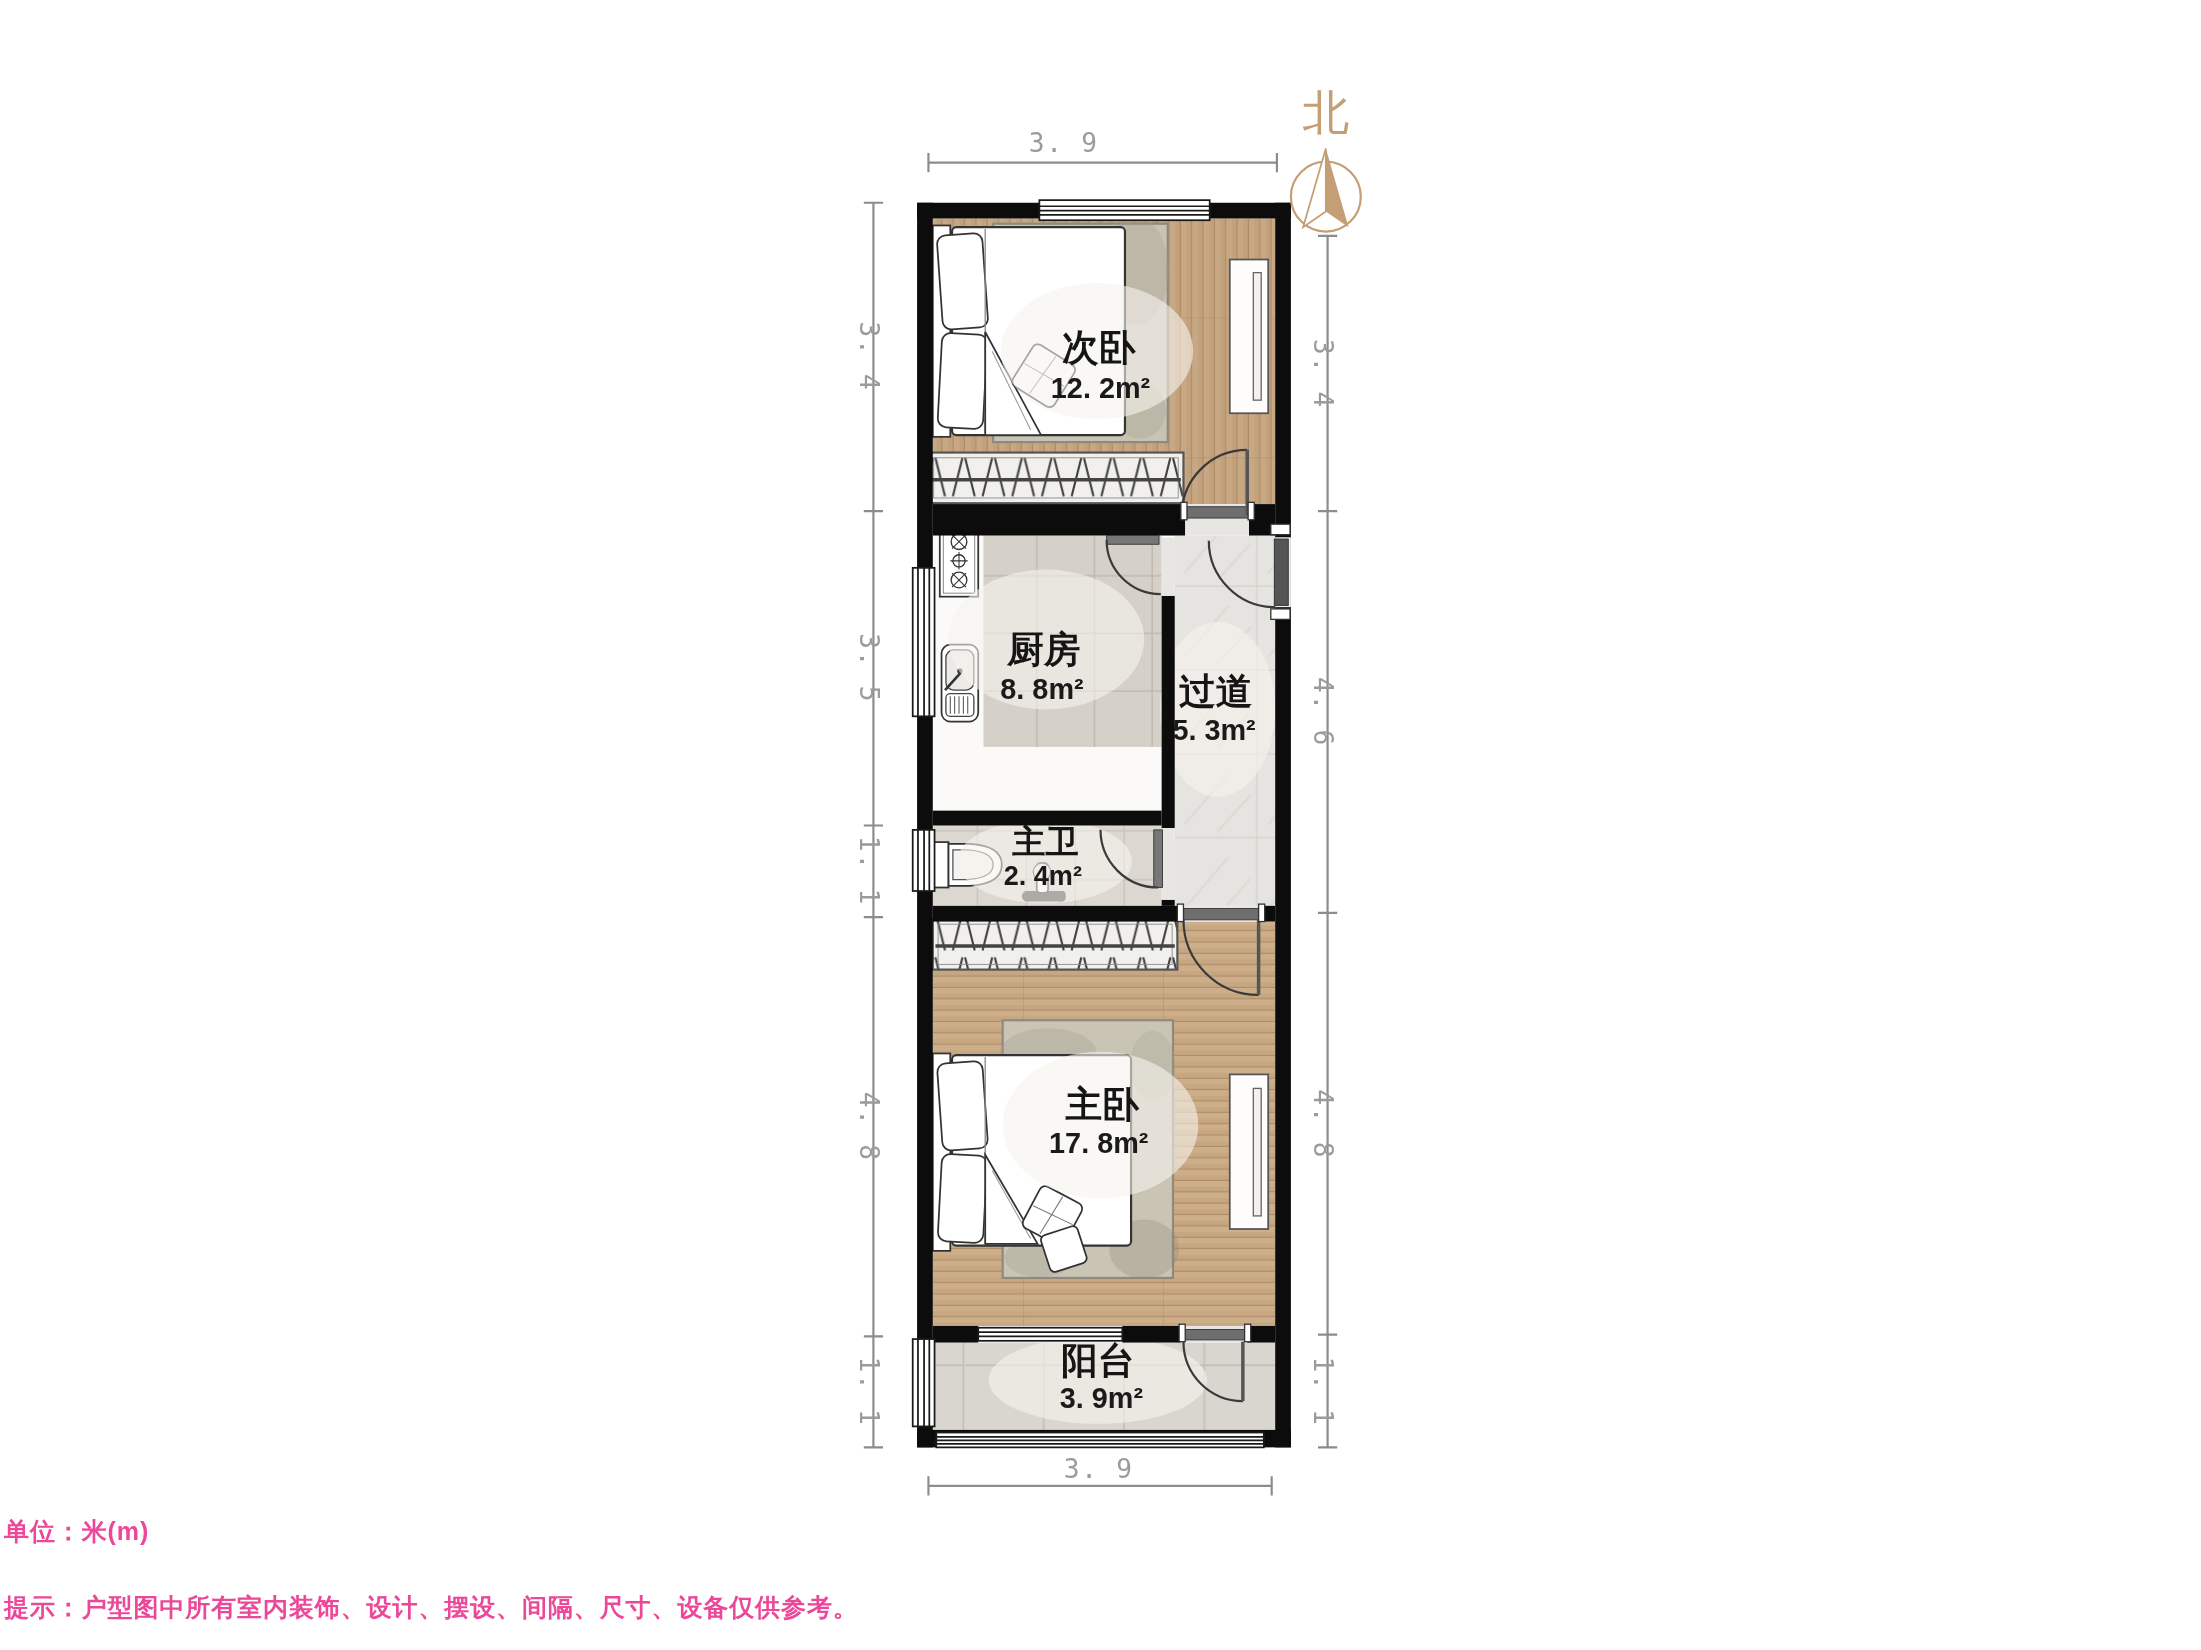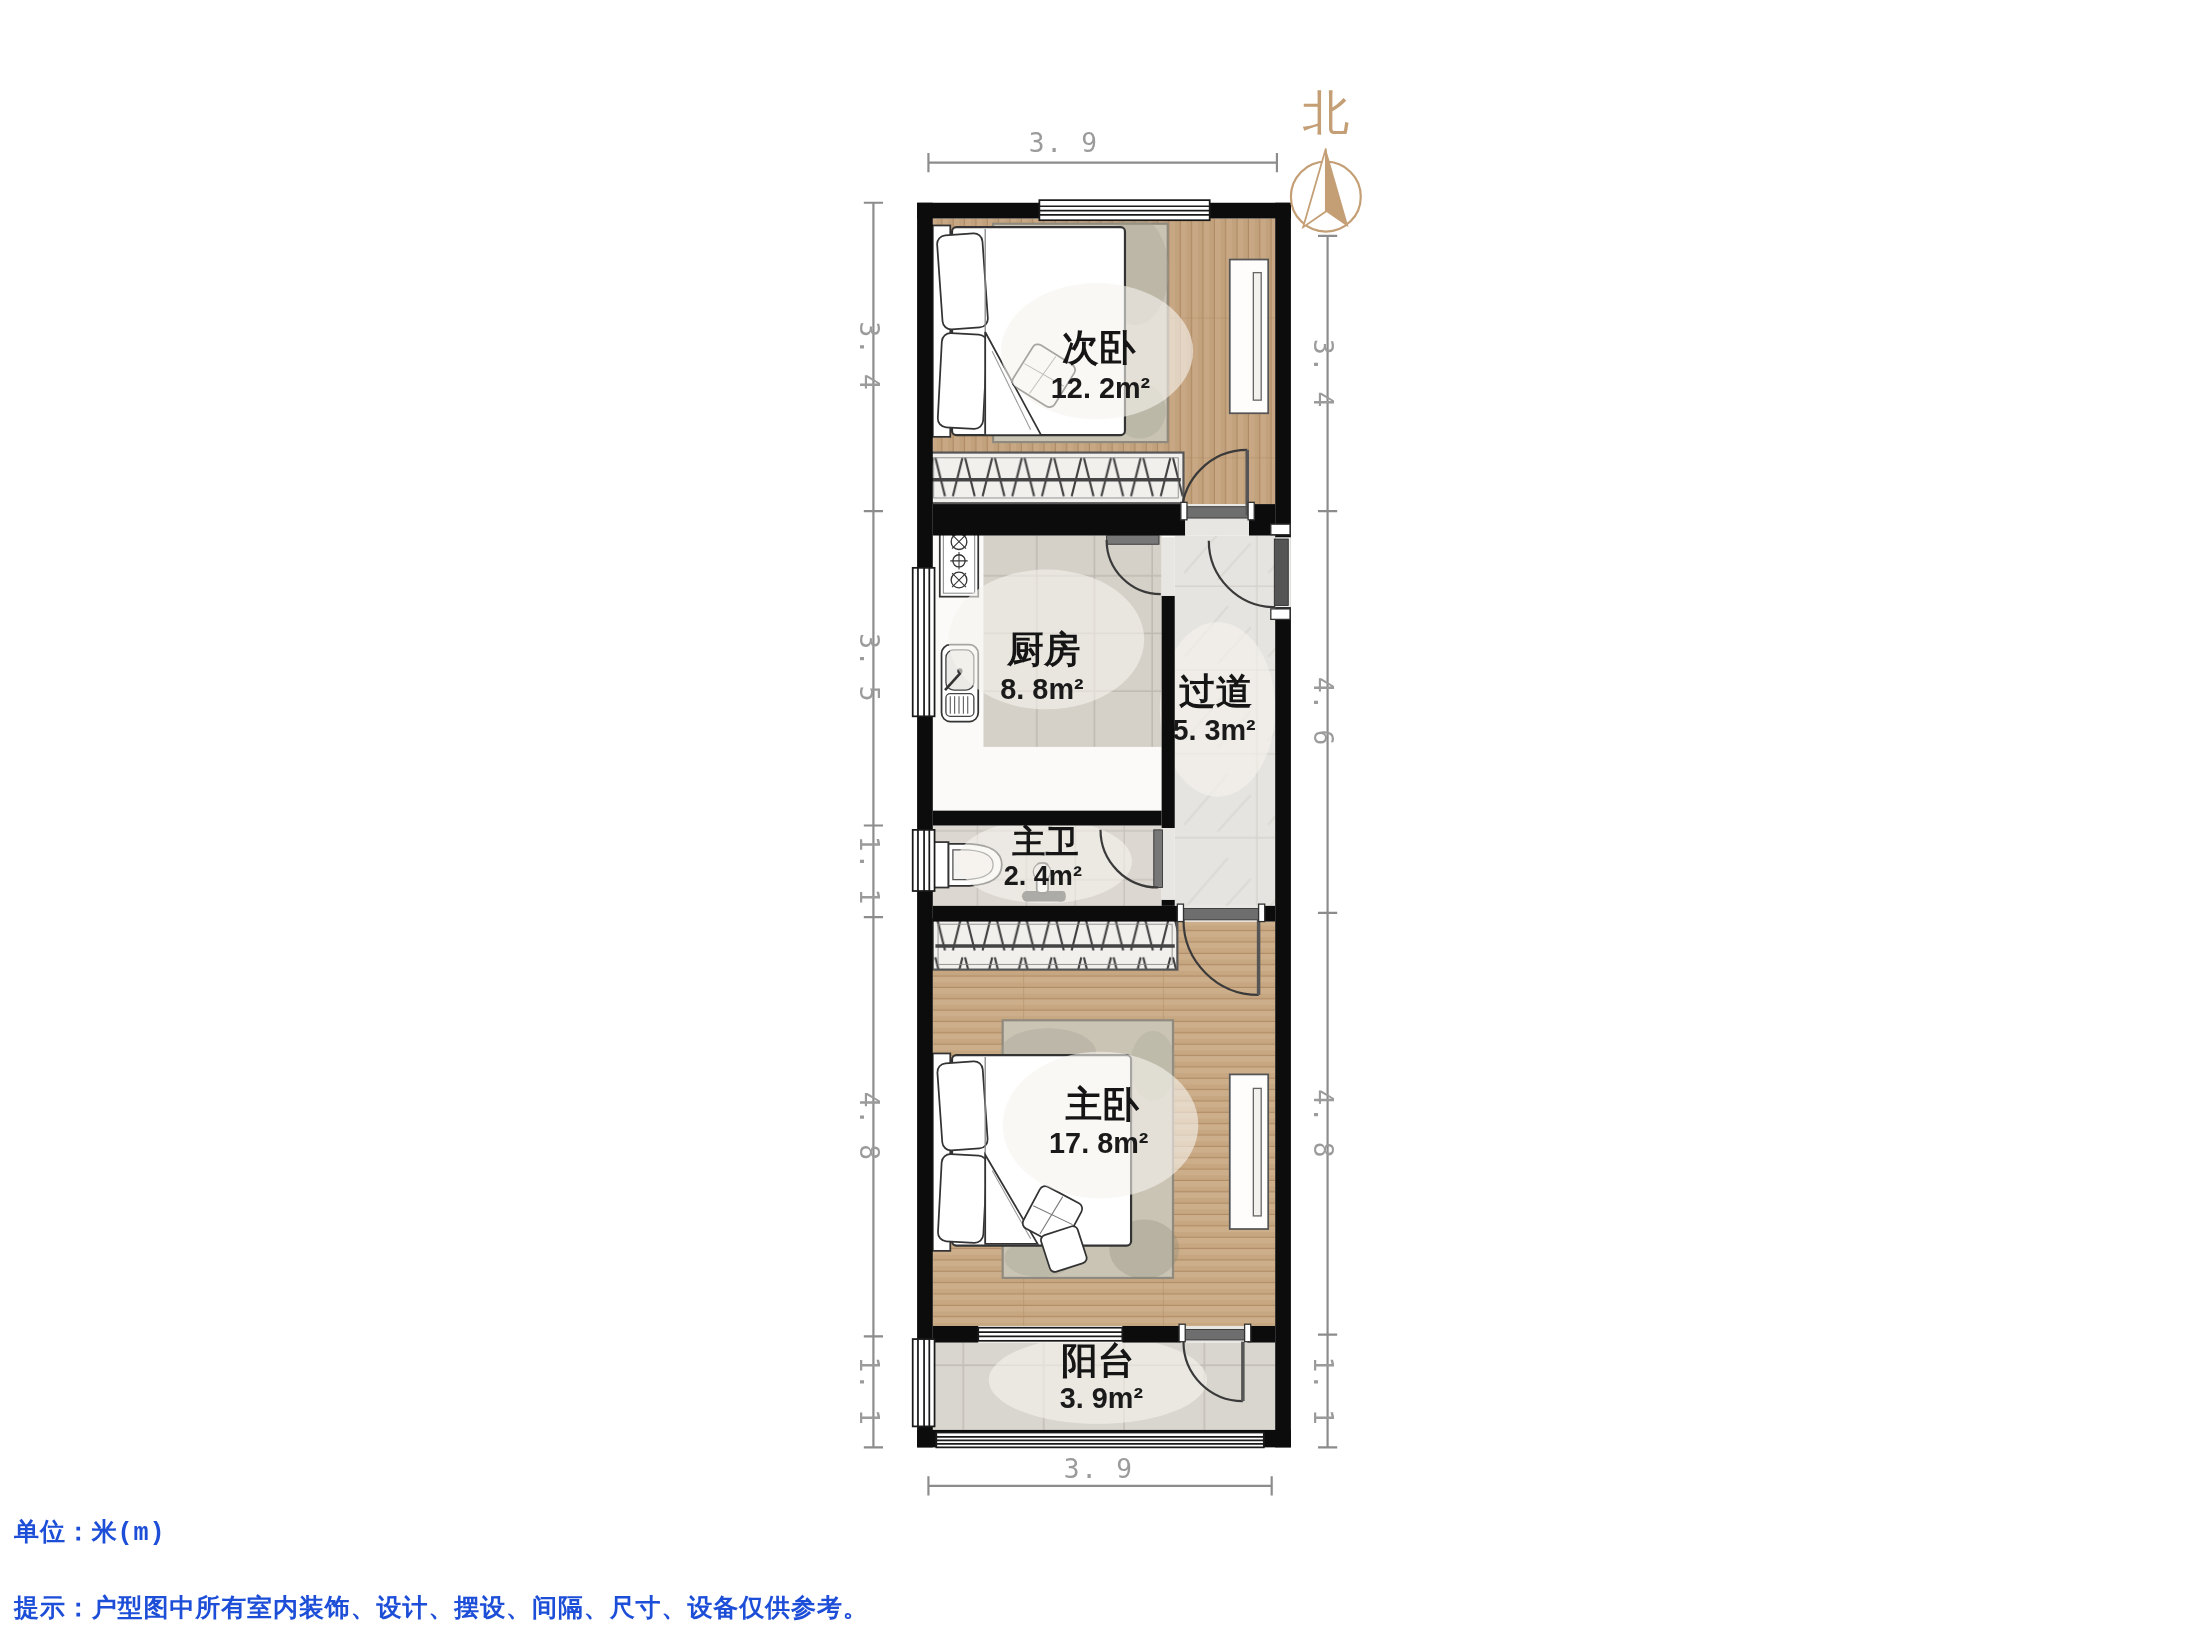--- a/index.html
+++ b/index.html
@@ -3,22 +3,22 @@
 <meta charset="utf-8">
 <style>
   html,body{margin:0;padding:0;background:#fff;}
   .screen{position:relative;width:2201px;height:1651px;background:#ffffff;overflow:hidden;
           font-family:"Liberation Sans",sans-serif;}
   svg{position:absolute;left:0;top:0;}
   .room-name{font-family:"Liberation Sans",sans-serif;font-weight:700;fill:#151515;}
   .room-area{font-family:"Liberation Sans",sans-serif;font-weight:600;fill:#1a1a1a;}
   .dim-text{font-family:"DejaVu Sans Mono",monospace;fill:#9b9b9b;letter-spacing:2px;}
   .north-text{font-family:"Liberation Sans",sans-serif;font-weight:500;fill:#c49e74;}
-  .footer{position:absolute;left:14px;color:#1d4ed8;font-weight:700;font-size:25px;
-          letter-spacing:0.9px;white-space:nowrap;font-family:Liberation Mono, monospace;}
+  .footer{position:absolute;left:4px;color:#ec4899;font-weight:700;font-size:25px;
+          letter-spacing:0.9px;white-space:nowrap;font-family:Liberation Sans, sans-serif;}
   .f1{top:1515px;} .f2{top:1548px;margin-top:43px;} .f3{top:1583px;}
 </style>
 </head>
 <body>
 
 <div class="screen">
 
 <svg width="2201" height="1651" viewBox="0 0 2520 1890">
   <defs>
     <pattern id="woodV" width="13" height="160" patternUnits="userSpaceOnUse">

